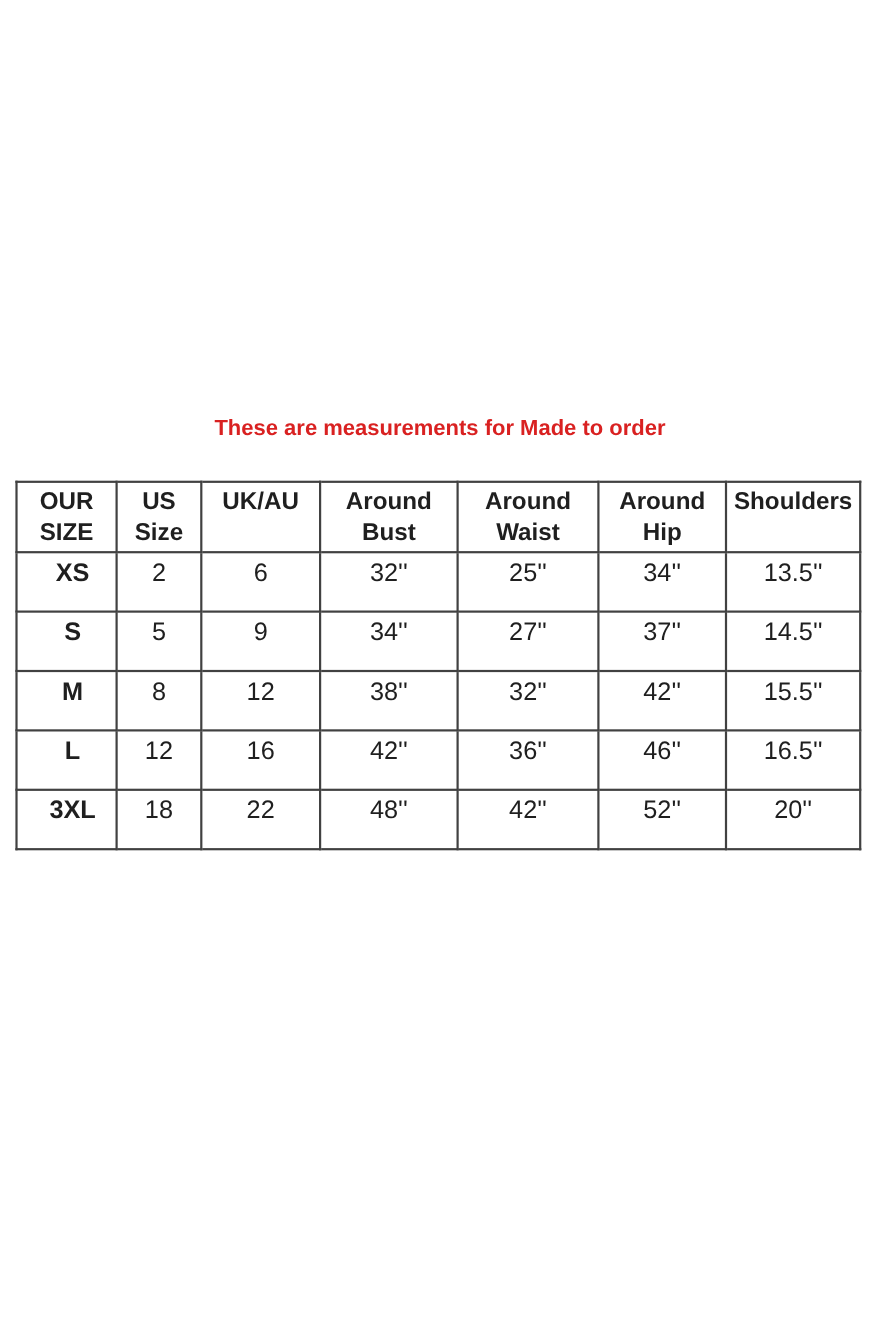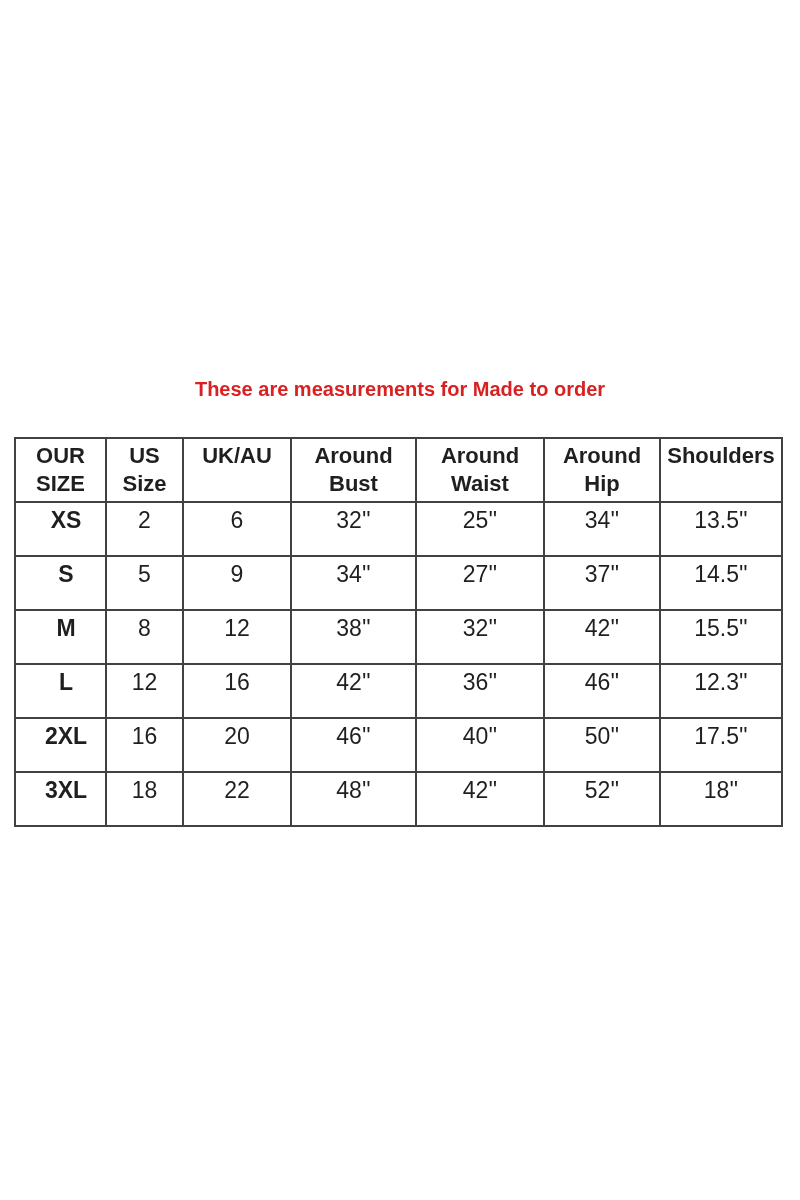--- a/index.html
+++ b/index.html
@@ -148,36 +148,27 @@
           <td>42''</td>
           <td>15.5''</td>
         </tr>
         <tr>
           <th>L</th>
           <td>12</td>
           <td>16</td>
           <td>42''</td>
           <td>36''</td>
           <td>46''</td>
-          <td>12.3''</td>
-        </tr>
-        <tr>
-          <th>2XL</th>
-          <td>16</td>
-          <td>20</td>
-          <td>46''</td>
-          <td>40''</td>
-          <td>50''</td>
-          <td>17.5''</td>
+          <td>16.5''</td>
         </tr>
         <tr>
           <th>3XL</th>
           <td>18</td>
           <td>22</td>
           <td>48''</td>
           <td>42''</td>
           <td>52''</td>
-          <td>18''</td>
+          <td>20''</td>
         </tr>
       </tbody>
   </table>
 
 </div>
 
 </body></html>

